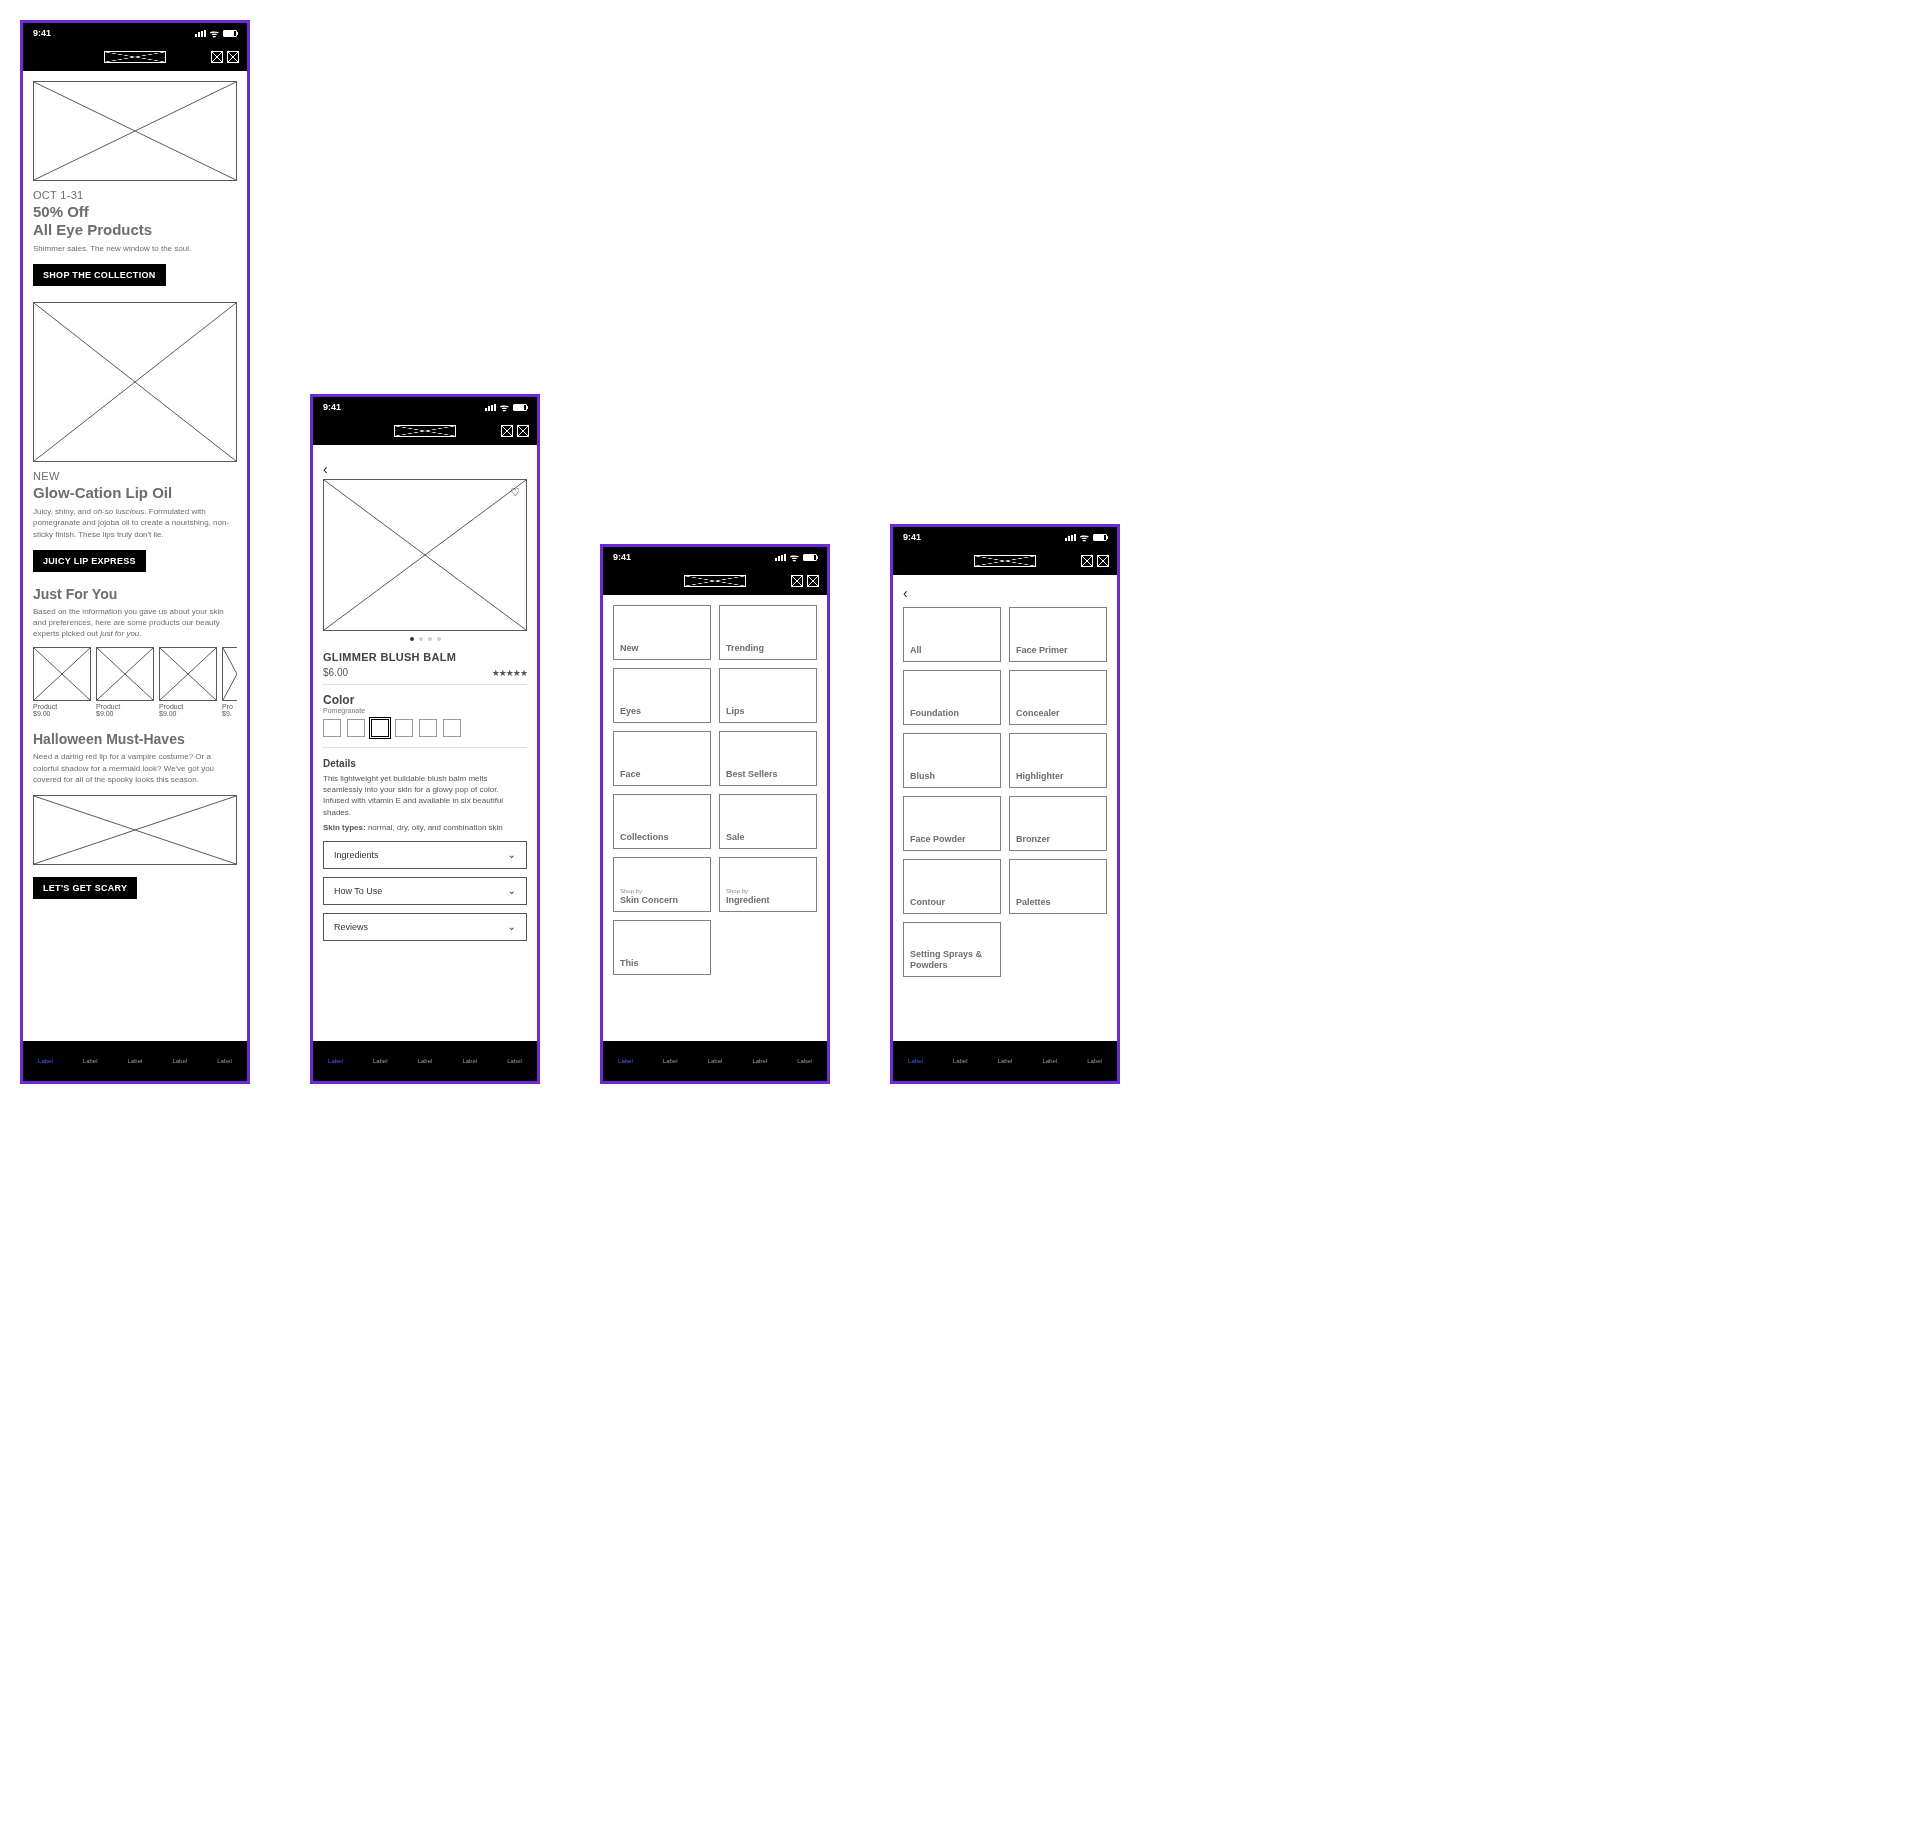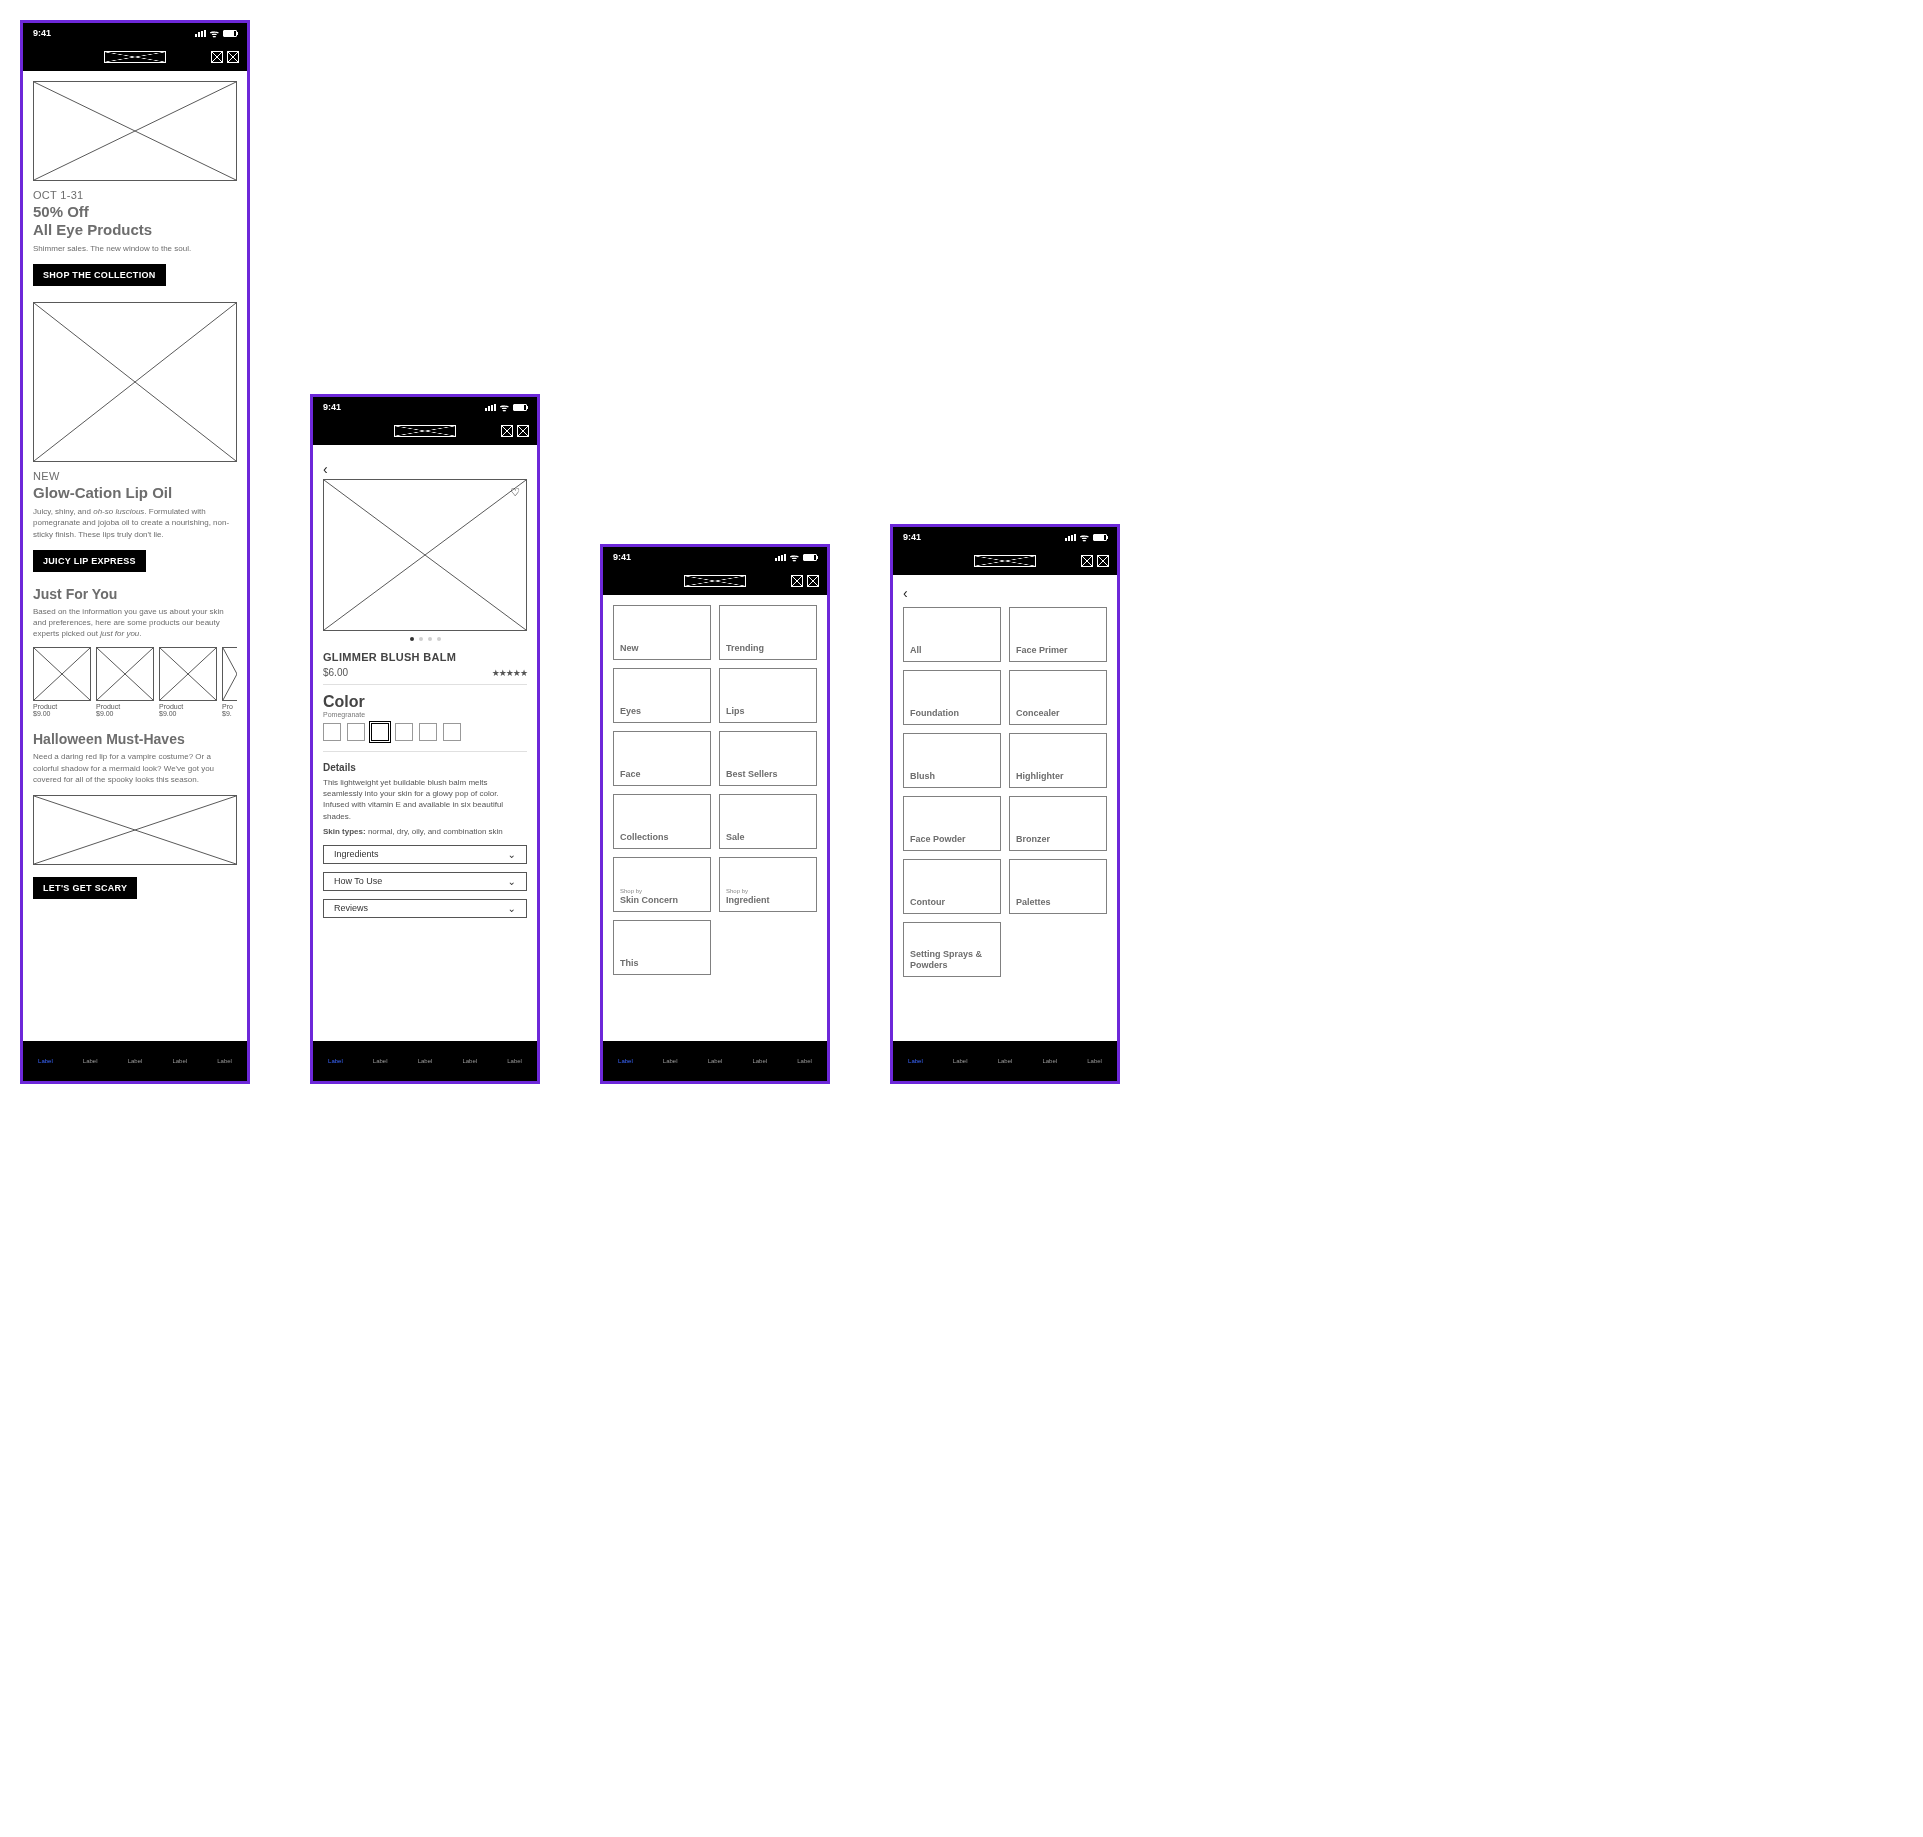--- a/index.html
+++ b/index.html
@@ -69,28 +69,28 @@
   .back{ font-size:14px; color:#222; padding:6px 0 2px 0;}
   .pdp-img{ height:152px; position:relative;}
   .heart{ position:absolute; top:6px; right:6px; font-size:11px;}
   .dots{ display:flex; gap:5px; justify-content:center; margin-top:6px;}
   .dot{ width:4px; height:4px; border-radius:50%; background:#cfcfcf;}
   .dot.on{ background:#333;}
   .pdp-title{ font-size:11px; font-weight:700; color:#444; margin-top:10px; letter-spacing:.3px;}
   .pricebar{ display:flex; justify-content:space-between; align-items:center; font-size:10px; color:#555; margin-top:4px; padding-bottom:6px; border-bottom:1px solid #e0e0e0;}
   .stars{ letter-spacing:-1px; font-size:9px;}
   .lblrow{ margin-top:8px;}
-  .lbl{ font-size:16px; color:#444; font-weight:600;}
+  .lbl{ font-size:12px; color:#444; font-weight:600;}
   .sublbl{ font-size:7px; color:#777;}
   .swatches{ display:flex; gap:6px; margin-top:5px; padding-bottom:10px; border-bottom:1px solid #e0e0e0;}
   .sw{ width:18px; height:18px; border:1px solid #999;}
   .sw.sel{ outline:1px solid #000; outline-offset:1px; border:1px solid #000;}
   .details-h{ font-size:10px; font-weight:700; color:#444; margin-top:10px;}
   .details-p{ font-size:8px; color:#555; line-height:1.4; margin-top:4px;}
-  .acc{ border:1px solid #555; height:19px; display:flex; align-items:center; justify-content:space-between; padding:0 10px; font-size:9px; color:#333; margin-top:8px;}
+  .acc{ border:1px solid #555; height:28px; display:flex; align-items:center; justify-content:space-between; padding:0 10px; font-size:9px; color:#333; margin-top:8px;}
   .chev{ font-size:10px;}
 
   
   .catgrid{ display:grid; grid-template-columns:1fr 1fr; gap:8px;}
   .catcell{ border:1px solid #808080; height:55px; padding:6px; display:flex; flex-direction:column; justify-content:flex-end; font-size:9px; color:#6d6d6d; font-weight:600; line-height:1.15;}
   .catcell .pre{ font-size:6px; font-weight:400; color:#888;}
 
 </style>
 </head>
 <body>

